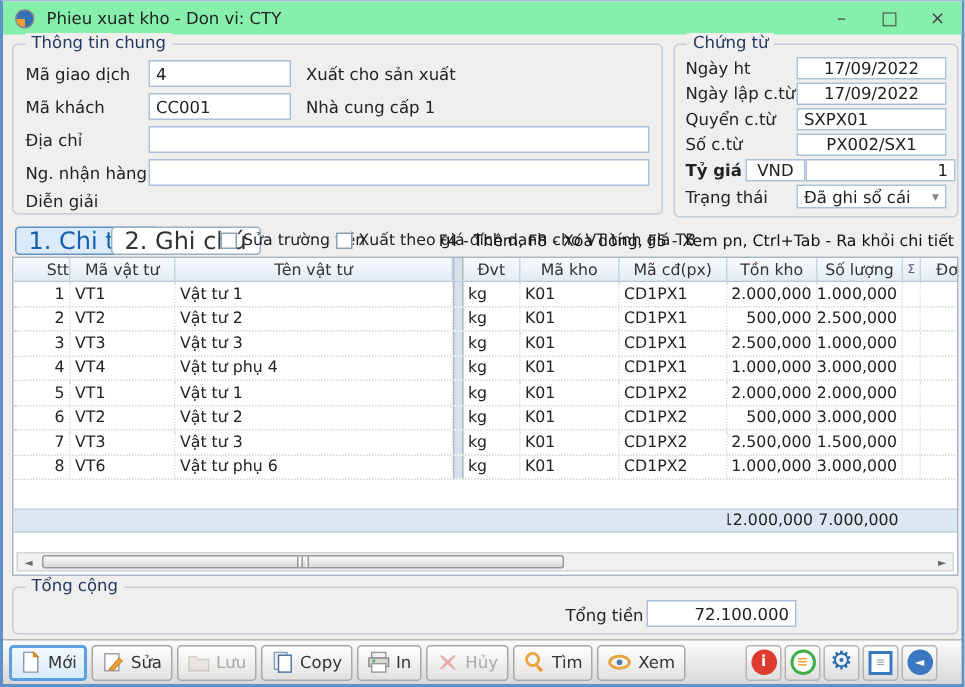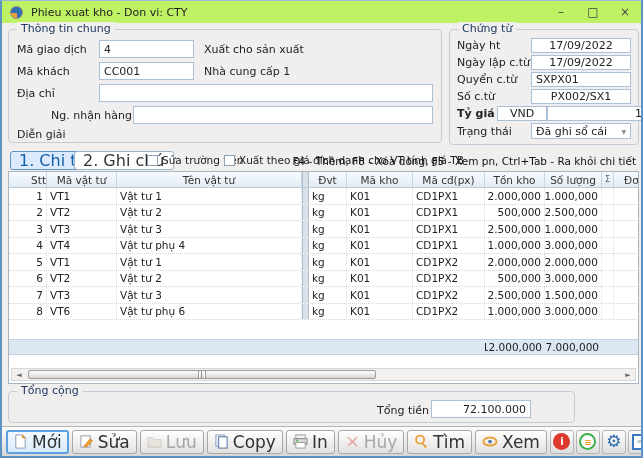--- a/index.html
+++ b/index.html
@@ -1,20 +1,20 @@
 <!DOCTYPE html>
 <html><head>
 <meta charset="utf-8">
 <style>
   * { margin:0; padding:0; box-sizing:border-box; }
   html,body { background:#cfd6dd; font-family:"DejaVu Sans","Liberation Sans",sans-serif; }
   .window { position:relative; width:643px; height:458px; background:#f0efed;
     border:2px solid #5e92c4; border-top:1px solid #9db9d6; overflow:hidden; }
   
-  .titlebar { position:absolute; top:0; left:0; right:0; height:22px; background:#bef264;
+  .titlebar { position:absolute; top:0; left:0; right:0; height:22px; background:#86efac;
     display:flex; align-items:center; }
   .app-icon { width:13px; height:13px; margin-left:8px; border-radius:50%;
     background:conic-gradient(#2f6fb2 0 50%, #f0a030 50% 75%, #2f6fb2 75% 100%);
     border:1px solid #888; }
   .title-text { margin-left:8px; font-size:11px; color:#222; }
   .win-controls { margin-left:auto; display:flex; height:100%; }
   .win-btn { width:32px; height:100%; display:flex; align-items:center; justify-content:center;
     font-size:12px; color:#444; cursor:default; }
   
   .groupbox { position:absolute; border:1px solid #c3cdd7; border-radius:4px; }
@@ -79,21 +79,21 @@
     border-left:1px solid #999; }
   
   .tot-label { position:absolute; left:368px; top:12px; font-size:11px; color:#222; }
   .tot-input { position:absolute; left:422px; top:8px; width:100px; }
   
   .toolbar { position:absolute; left:0; right:0; bottom:0; height:30px;
     background:linear-gradient(#fbfbfb,#d9d8d6); border-top:1px solid #b4b4b4;
     display:flex; align-items:center; padding:0 4px; gap:3px; }
   .tbtn { height:24px; display:flex; align-items:center; gap:4px; padding:0 6px;
     background:linear-gradient(#ffffff,#e2e1df); border:1px solid #a8a8a8; border-radius:3px;
-    font-size:17px; color:#333; cursor:default; }
+    font-size:11px; color:#333; cursor:default; }
   .tbtn.focused { border:2px solid #5ba0e0; background:linear-gradient(#f3f9ff,#d8eafb); padding:0 5px; }
   .tbtn.disabled { color:#a8a8a8; }
   .tbtn.disabled svg { opacity:.45; }
   .tbtn svg { flex:0 0 auto; }
   .iconbar { margin-left:auto; display:flex; align-items:center; gap:2px; }
   .ibtn { width:24px; height:24px; display:flex; align-items:center; justify-content:center;
     background:linear-gradient(#fdfdfd,#dedede); border:1px solid #b5b5b5; border-radius:3px; cursor:default; }
   .circ { width:17px; height:17px; border-radius:50%; display:flex; align-items:center;
     justify-content:center; font-size:10px; font-weight:bold; color:#fff; }
   .circ.red { background:#dd3b2f; }
@@ -130,21 +130,21 @@
       <div class="frow">
         <div class="flabel" style="flex:0 0 82px;">Mã khách</div>
         <input class="tb" style="width: 95px;" value="CC001">
         <div class="static-extra">Nhà cung cấp 1</div>
       </div>
       <div class="frow">
         <div class="flabel" style="flex:0 0 82px;">Địa chỉ</div>
         <input class="tb" style="width: 336px;" value="">
       </div>
       <div class="frow">
-        <div class="flabel" style="flex:0 0 82px;margin-left:34px;">Ng. nhận hàng</div>
+        <div class="flabel" style="flex:0 0 82px;">Ng. nhận hàng</div>
         <input class="tb" style="width: 336px;" value="">
       </div>
       <div class="frow">
         <div class="flabel" style="flex:0 0 82px;">Diễn giải</div>
       </div>
     </div>
   </div>
 
   <div class="groupbox" style="left:447px; top:28px; width:190px; height:116px;">
     <div class="legend">Chứng từ</div>
@@ -160,21 +160,21 @@
       <div class="frow">
         <div class="flabel" style="flex:1;">Quyển c.từ</div>
         <input class="tb" style="width: 100px; height: 15px;" value="SXPX01">
       </div>
       <div class="frow">
         <div class="flabel" style="flex:1;">Số c.từ</div>
         <input class="tb center" style="width: 100px; height: 15px;" value="PX002/SX1">
       </div>
       <div class="frow">
         <div class="flabel" style="flex:0 0 40px;font-weight:bold;">Tỷ giá</div>
-        <input class="tb center" style="width: 50px; height: 15px;" value="VND">
+        <input class="tb center" style="width: 40px; height: 15px;" value="VND">
         <input class="tb right" style="width: 100px; height: 15px; margin-left: auto;" value="1">
       </div>
       <div class="frow">
         <div class="flabel" style="flex:1;">Trạng thái</div>
         <div class="dropdown" style="width:100px; height:16px;">
           <span>Đã ghi sổ cái</span>
           <span class="arrow" style="font-size:6px;">▼</span>
         </div>
       </div>
     </div>
@@ -327,21 +327,21 @@
     </div>
     <div class="hscroll">
       <div class="sarrow">◄</div>
       <div class="sthumb">
           <div class="sgrip"></div>
         </div>
       <div class="sarrow" style="margin-left:auto;">►</div>
     </div>
   </div>
 
-  <div class="groupbox" style="left:6px; top:390px; width:567px; height:32px;">
+  <div class="groupbox" style="left:6px; top:390px; width:631px; height:32px;">
     <div class="legend">Tổng cộng</div>
     <div class="tot-label">Tổng tiền</div>
     <input class="tb right tot-input" value="72.100.000" style="">
   </div>
 
   <div class="toolbar">
     <div class="tbtn focused">
       <svg width="15" height="15" viewBox="0 0 16 16">
           <path d="M3 1h7l3 3v11H3z" fill="#fff" stroke="#8899aa"></path>
           <path d="M10 1l3 3h-3z" fill="#f0a030" stroke="#d08820"></path>

